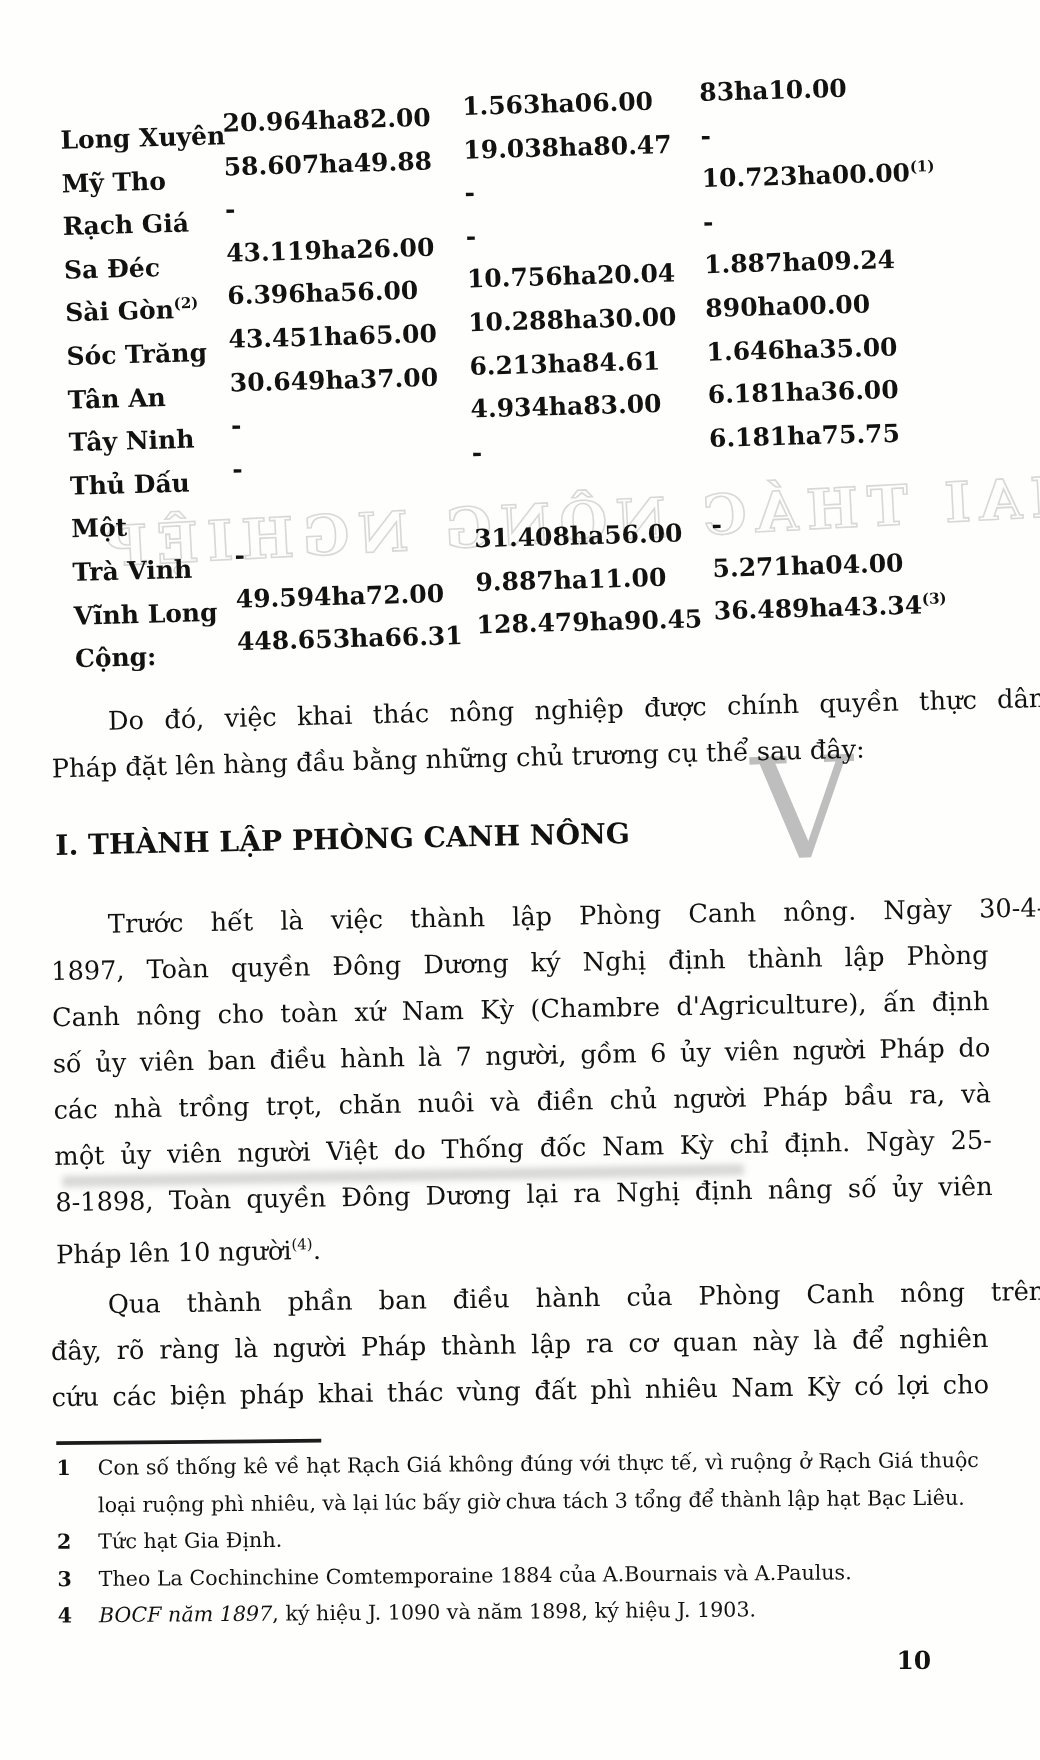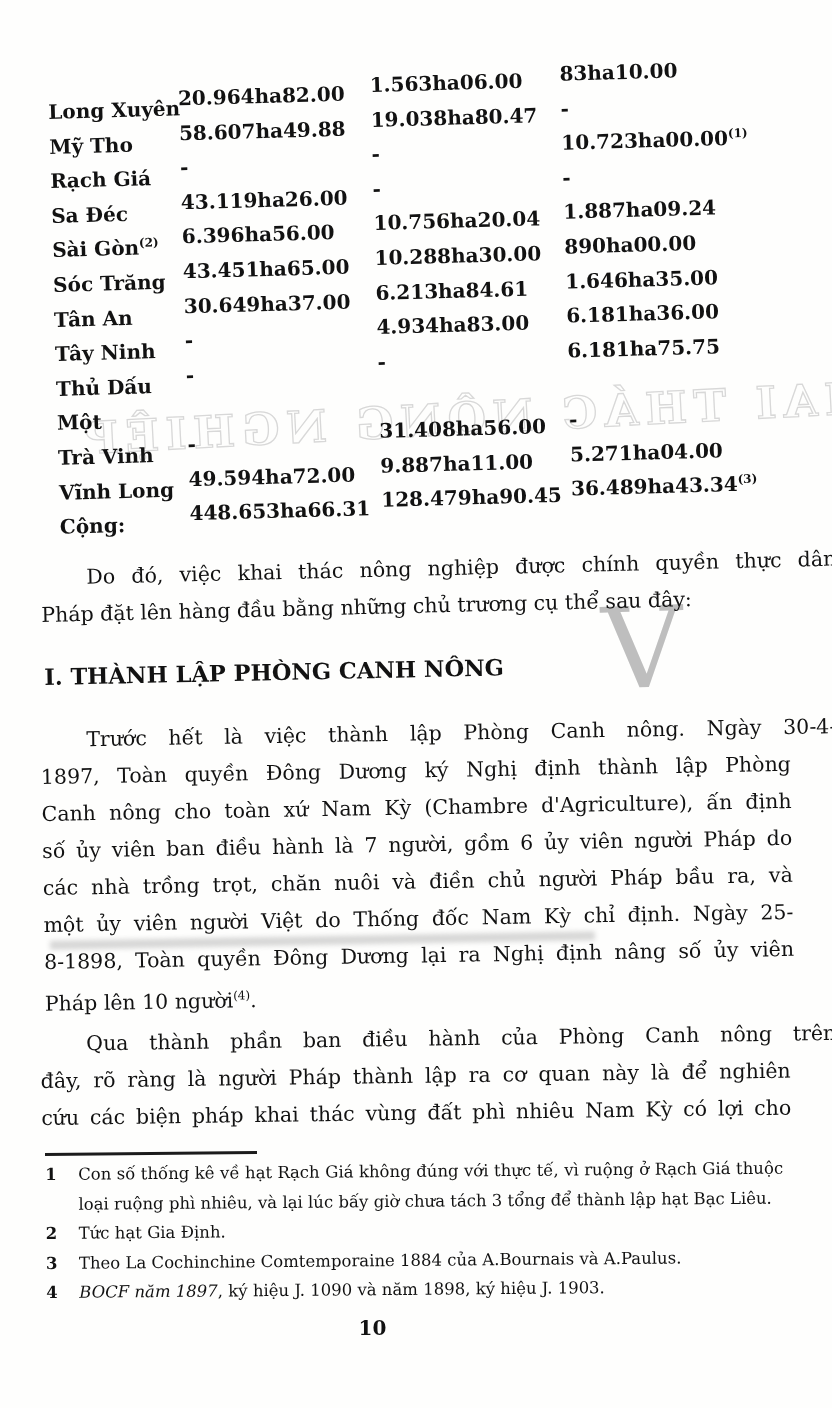--- a/index.html
+++ b/index.html
@@ -46,21 +46,21 @@
   
   .fnrule{position:absolute;left:45px;top:1152px;width:212px;height:3px;background:#1c1c1c;
     transform:rotate(-.5deg);z-index:1;}
   .footnotes{position:absolute;left:45px;top:1160px;width:745px;z-index:1;
     transform:rotate(-.5deg);transform-origin:0 0;font-size:16.5px;line-height:29.5px;}
   .fnrow{display:flex;}
   .fnnum{width:33px;flex:0 0 33px;font-weight:bold;}
   .fntext{width:705px;text-align:justify;}
   .fn-italic{font-style:italic;}
   
-  .pagenum{position:absolute;left:0;top:1316px;width:745px;text-align:center;
+  .pagenum{position:absolute;left:0;top:1316px;width:745px;text-align:right;
     font-size:20px;font-weight:bold;z-index:1;}
 </style>
 </head>
 <body>
 
 <div class="page">
 
   <div class="wm-mirror-wrap">
     <span class="wm-mirror">KHAI THÁC NÔNG NGHIỆP</span>
   </div>

